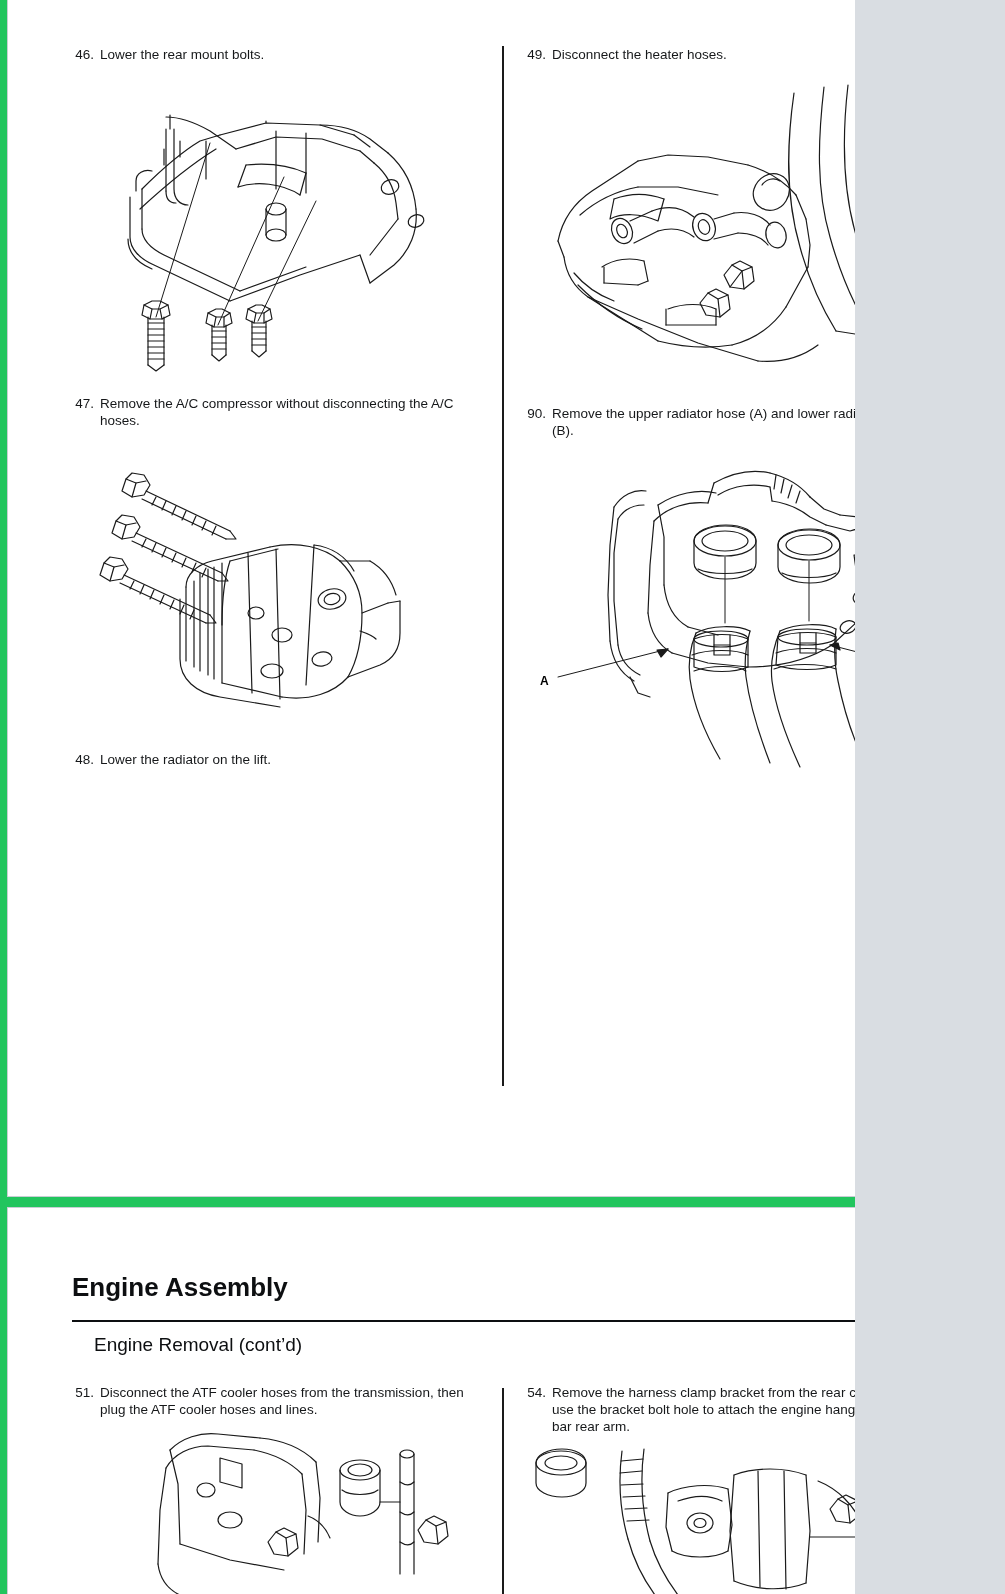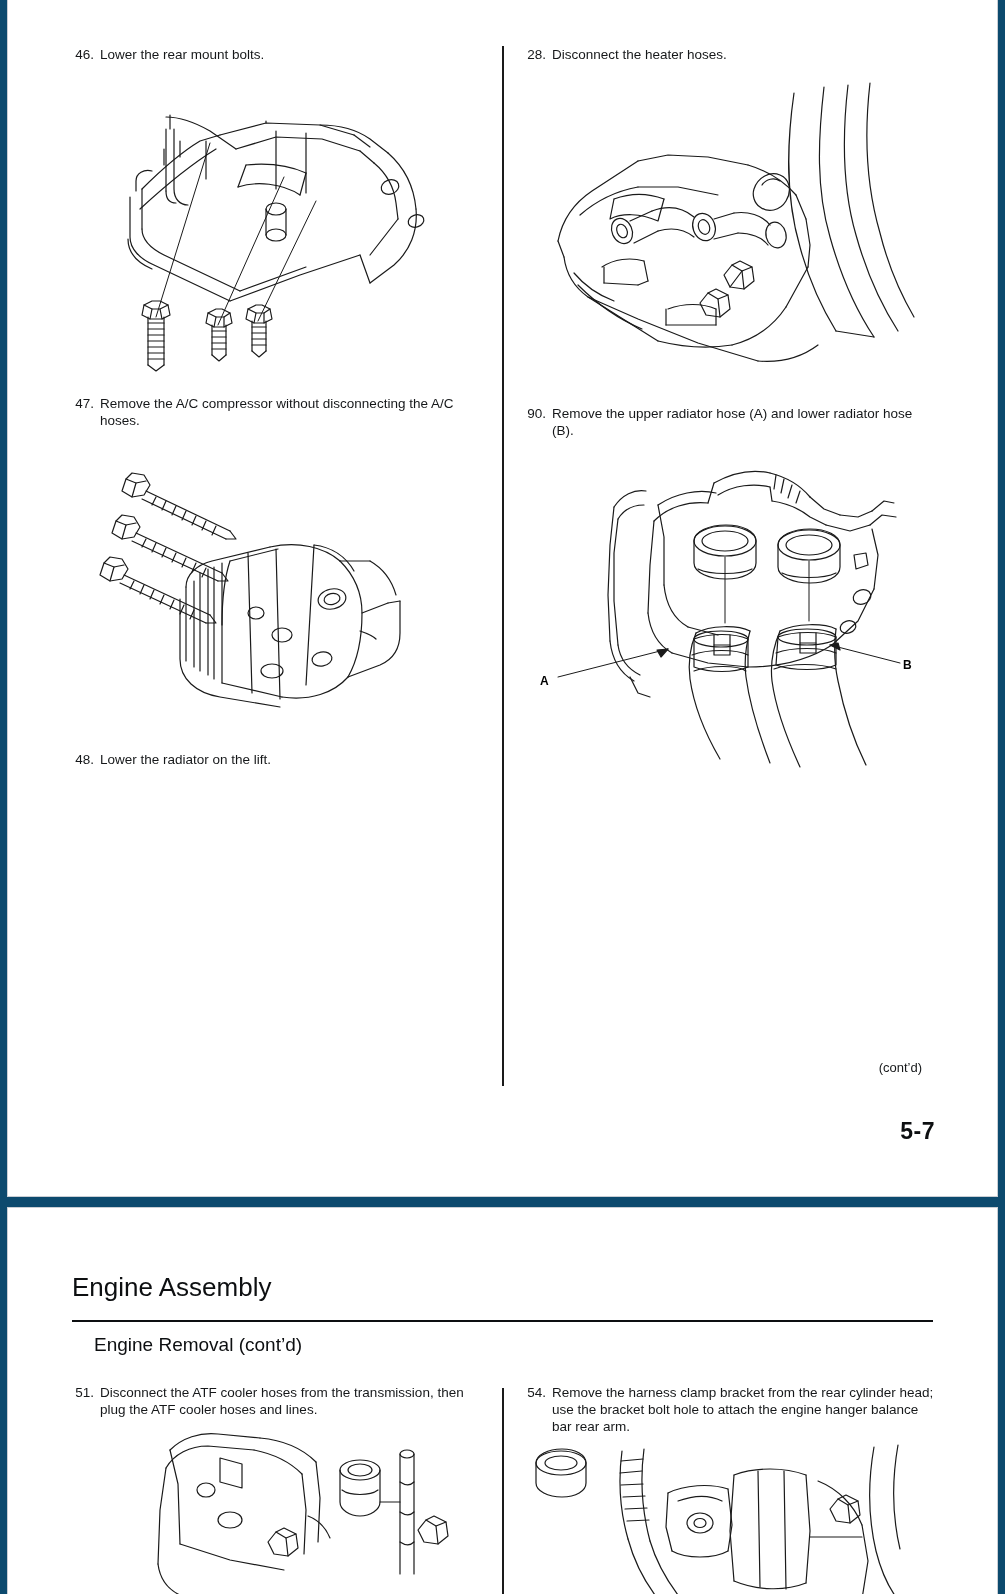--- a/index.html
+++ b/index.html
@@ -3,25 +3,25 @@
 <meta charset="utf-8">
 <style>
   * { box-sizing: border-box; }
   html, body {
     margin: 0;
     padding: 0;
     background: #d9dde2;
     font-family: "Liberation Sans", sans-serif;
   }
   .viewport {
-    width: 1005px;
+    width: 855px;
     height: 1594px;
     position: relative;
     overflow: hidden;
-    background: #0c4a6e;
+    background: #22c55e;
   }
 
   
   .page {
     position: absolute;
     left: 8px;
     width: 989px;
     background: #ffffff;
     box-shadow: 0 0 0 1px #c9ced4;
   }
@@ -115,21 +115,21 @@
     color: #0d0f11;
     letter-spacing: 0.5px;
   }
 
   
   .doc-title {
     position: absolute;
     left: 64px;
     top: 64px;
     font-size: 26px;
-    font-weight: normal;
+    font-weight: bold;
     color: #0d0f11;
   }
   .title-rule {
     position: absolute;
     left: 64px;
     top: 112px;
     width: 861px;
     height: 2.2px;
     background: #0d0f11;
   }
@@ -316,21 +316,21 @@
             <div class="step-text">Lower the radiator on the lift.</div>
           </div>
 
         </div>
 
         <div class="col col-divider"></div>
 
         <div class="col col-right">
 
           <div class="step">
-            <div class="step-num">28.</div>
+            <div class="step-num">49.</div>
             <div class="step-text">Disconnect the heater hoses.</div>
           </div>
 
           <div class="figure">
             <svg width="400" height="320" viewBox="0 0 400 320" fill="none" stroke="#1a1a1a" stroke-width="1.2" stroke-linecap="round" stroke-linejoin="round">
 
               <path d="M306 18 C300 70 298 120 312 168 C322 204 336 238 356 268"></path>
               <path d="M330 16 C324 68 324 118 338 166 C348 202 362 234 380 262"></path>
               <path d="M352 14 C346 66 348 116 362 164 C370 196 382 224 396 248"></path>
               <path d="M276 24 C268 80 268 130 282 178 C290 208 302 236 318 262"></path>

